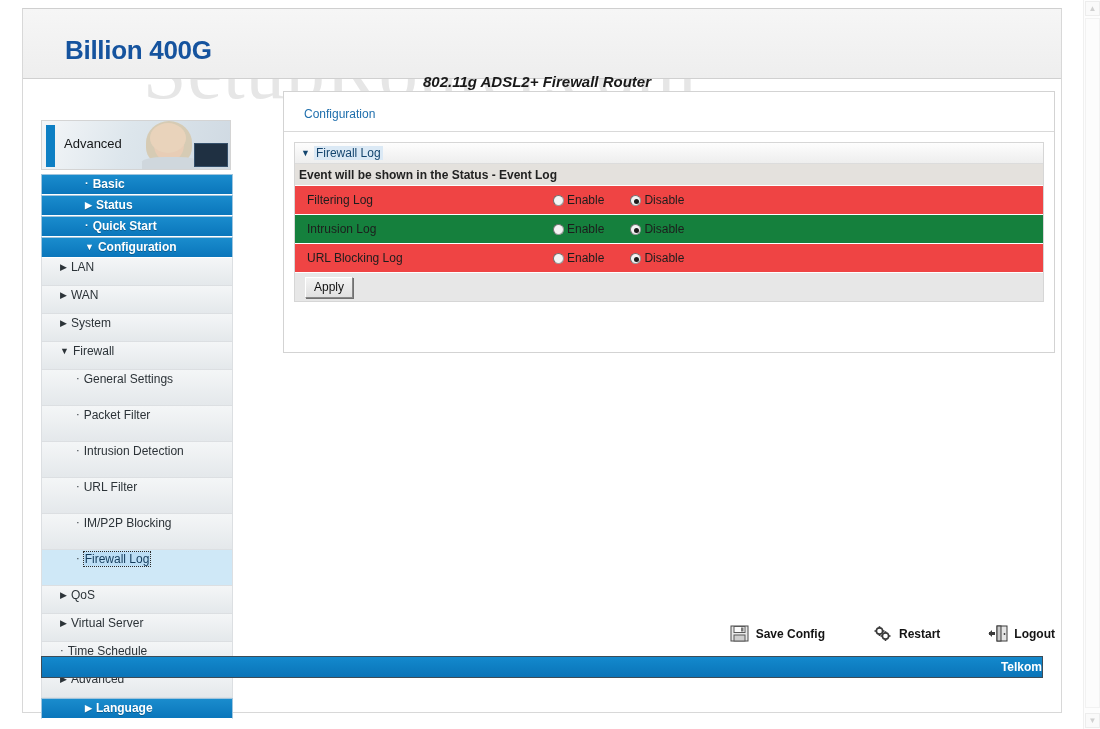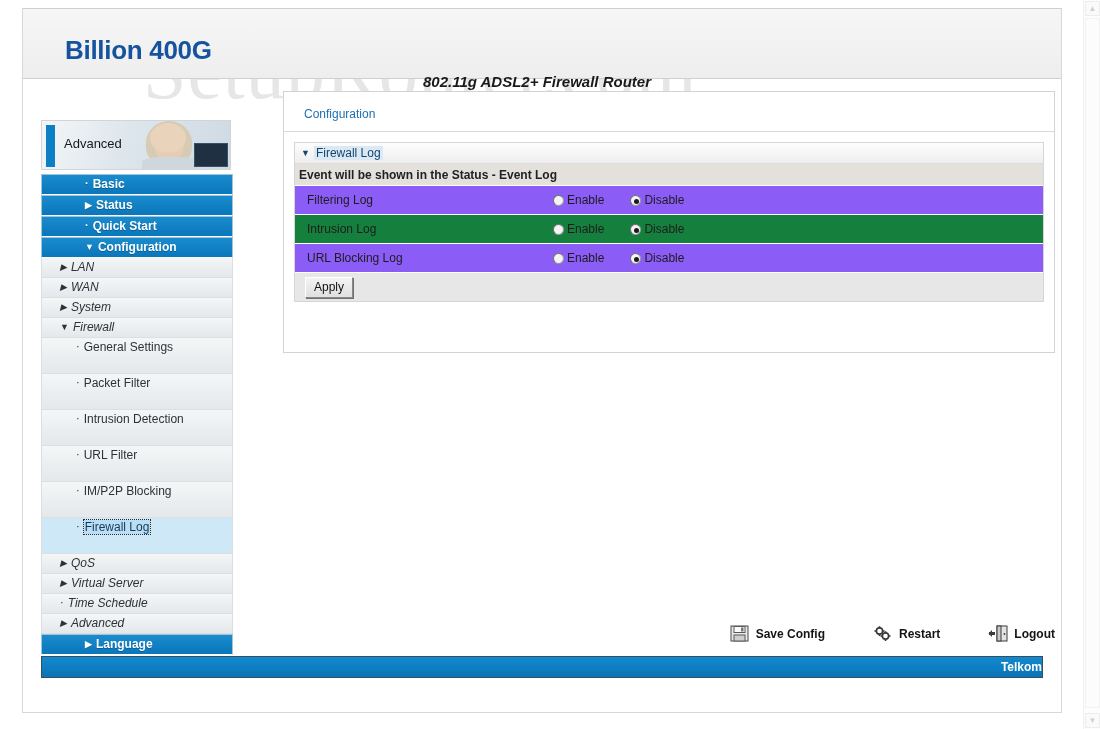--- a/index.html
+++ b/index.html
@@ -146,21 +146,21 @@
     border-bottom: 1px solid #ffffff;
     height: 21px; line-height: 19px; padding-left: 43px;
   }
   .m-sub {
     background: #eceff1;
     background: linear-gradient(180deg,#f4f6f7 0%,#e4e8eb 100%);
     color: #2c3338;
     padding-left: 18px;
     border: 1px solid #dcdfe2;
     border-top: none;
-    height: 20px; line-height: 18px; font-style: italic;
+    height: 28px; line-height: 18px;
   }
   .m-sub2 {
     background: #eceff1;
     background: linear-gradient(180deg,#f4f6f7 0%,#e4e8eb 100%);
     color: #2c3338;
     padding-left: 34px;
     border: 1px solid #dcdfe2;
     border-top: none;
     height: 36px; line-height: 18px;
   }
@@ -233,21 +233,21 @@
     border-bottom: 1px solid #ffffff;
   }
   .frow {
     height: 29px;
     display: flex;
     align-items: center;
     font-size: 12px;
     color: #1d1d1d;
     border-bottom: 1px solid #ffffff;
   }
-  .frow.alt  { background: #8b5cf6; }
+  .frow.alt  { background: #ef4444; }
   .frow.alt2 { background: #15803d; }
   .fl {
     width: 258px;
     padding-left: 12px;
   }
   .fr {
     flex: 1;
     display: flex;
     align-items: center;
     gap: 6px;

